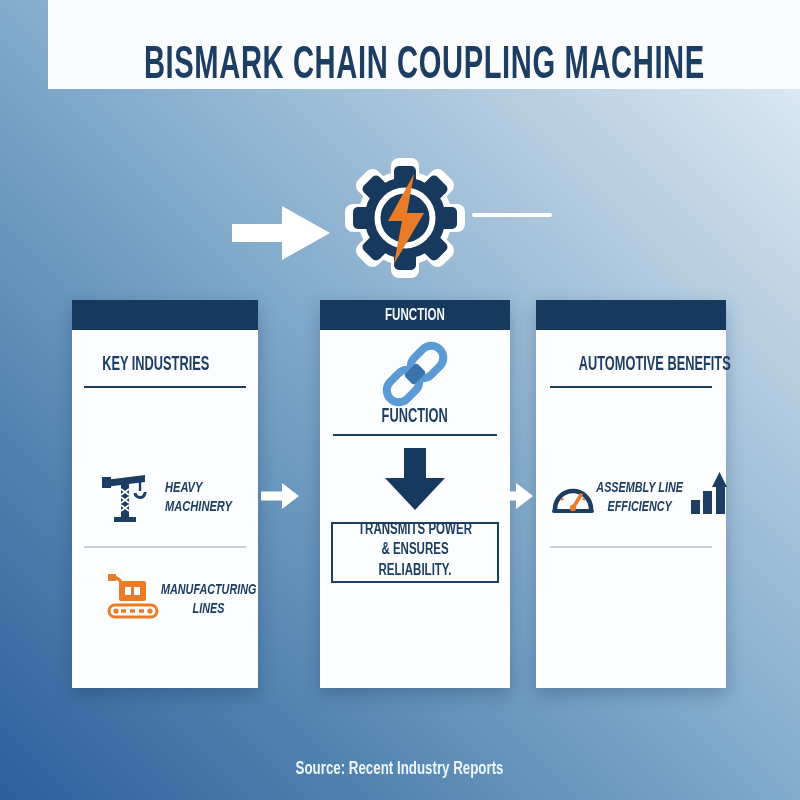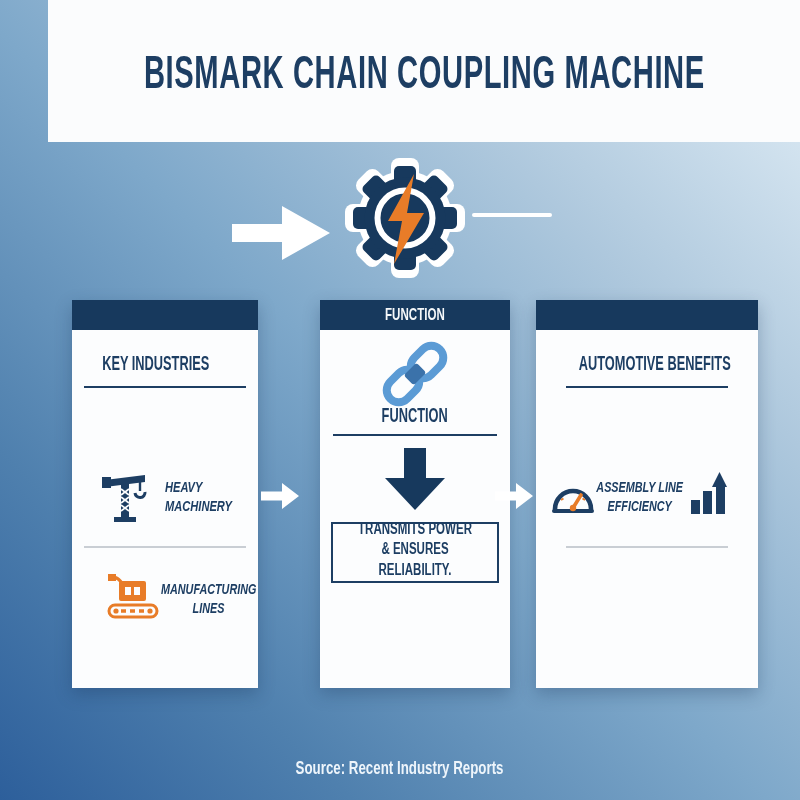--- a/index.html
+++ b/index.html
@@ -3,38 +3,38 @@
 <meta charset="utf-8">
 <style>
   html,body { margin:0; padding:0; }
   body { width:800px; height:800px; }
   .stage {
     position:relative; width:800px; height:800px; overflow:hidden;
     font-family:"Liberation Sans", sans-serif;
     background:linear-gradient(225deg, var(--bg-light,#e4f0f8) 0%, #aec8dd 28%, #7ea8ca 52%, #4f80ae 78%, var(--bg-dark,#2d5f9b) 100%);
   }
   .header {
-    position:absolute; top:0; left:0; right:0; height:142px; background:#fbfcfd;
-    display:flex; align-items:center; justify-content:center;margin-left:48px;
+    position:absolute; top:0; left:0; right:0; height:89px; background:#fbfcfd;
+    display:flex; align-items:flex-end; justify-content:center;margin-left:48px;
   }
   .main-title {
     font-size:47px; font-weight:700; color:var(--text-navy,#1d3e63);
     white-space:nowrap; letter-spacing:1px; transform:scaleX(0.62);
   }
   .flow-arrow { position:absolute; left:232px; top:196px; }
   .gear-wrap  { position:absolute; left:343px; top:156px; }
   .flow-line  { position:absolute; left:472px; top:213px; width:80px; height:4px; background:#ffffff; border-radius:2px; }
 
   .card {
     position:absolute; top:300px; width:190px; height:388px; background:#fcfdfe;
     box-shadow:0 6px 16px rgba(18,44,78,0.28);
   }
   .card-left  { left:72px; width:186px; }
   .card-mid   { left:302px;margin-left:18px; }
-  .card-right { left:536px;padding-left:32px; }
+  .card-right { left:536px; }
 
   .card-bar {
     position:absolute; top:0; left:0; right:0; height:30px; background:var(--navy,#17395d);
     display:flex; align-items:center; justify-content:center;
   }
   .bar-label { color:#f5f8fa; font-size:17px; font-weight:700; white-space:nowrap; transform:scaleX(0.68); }
 
   .card-title-wrap { position:absolute; top:52px; left:0; right:16px; text-align:left; }
   .card-title {
     display:inline-block; font-size:20px; font-weight:700; color:var(--text-navy,#1d3e63);

